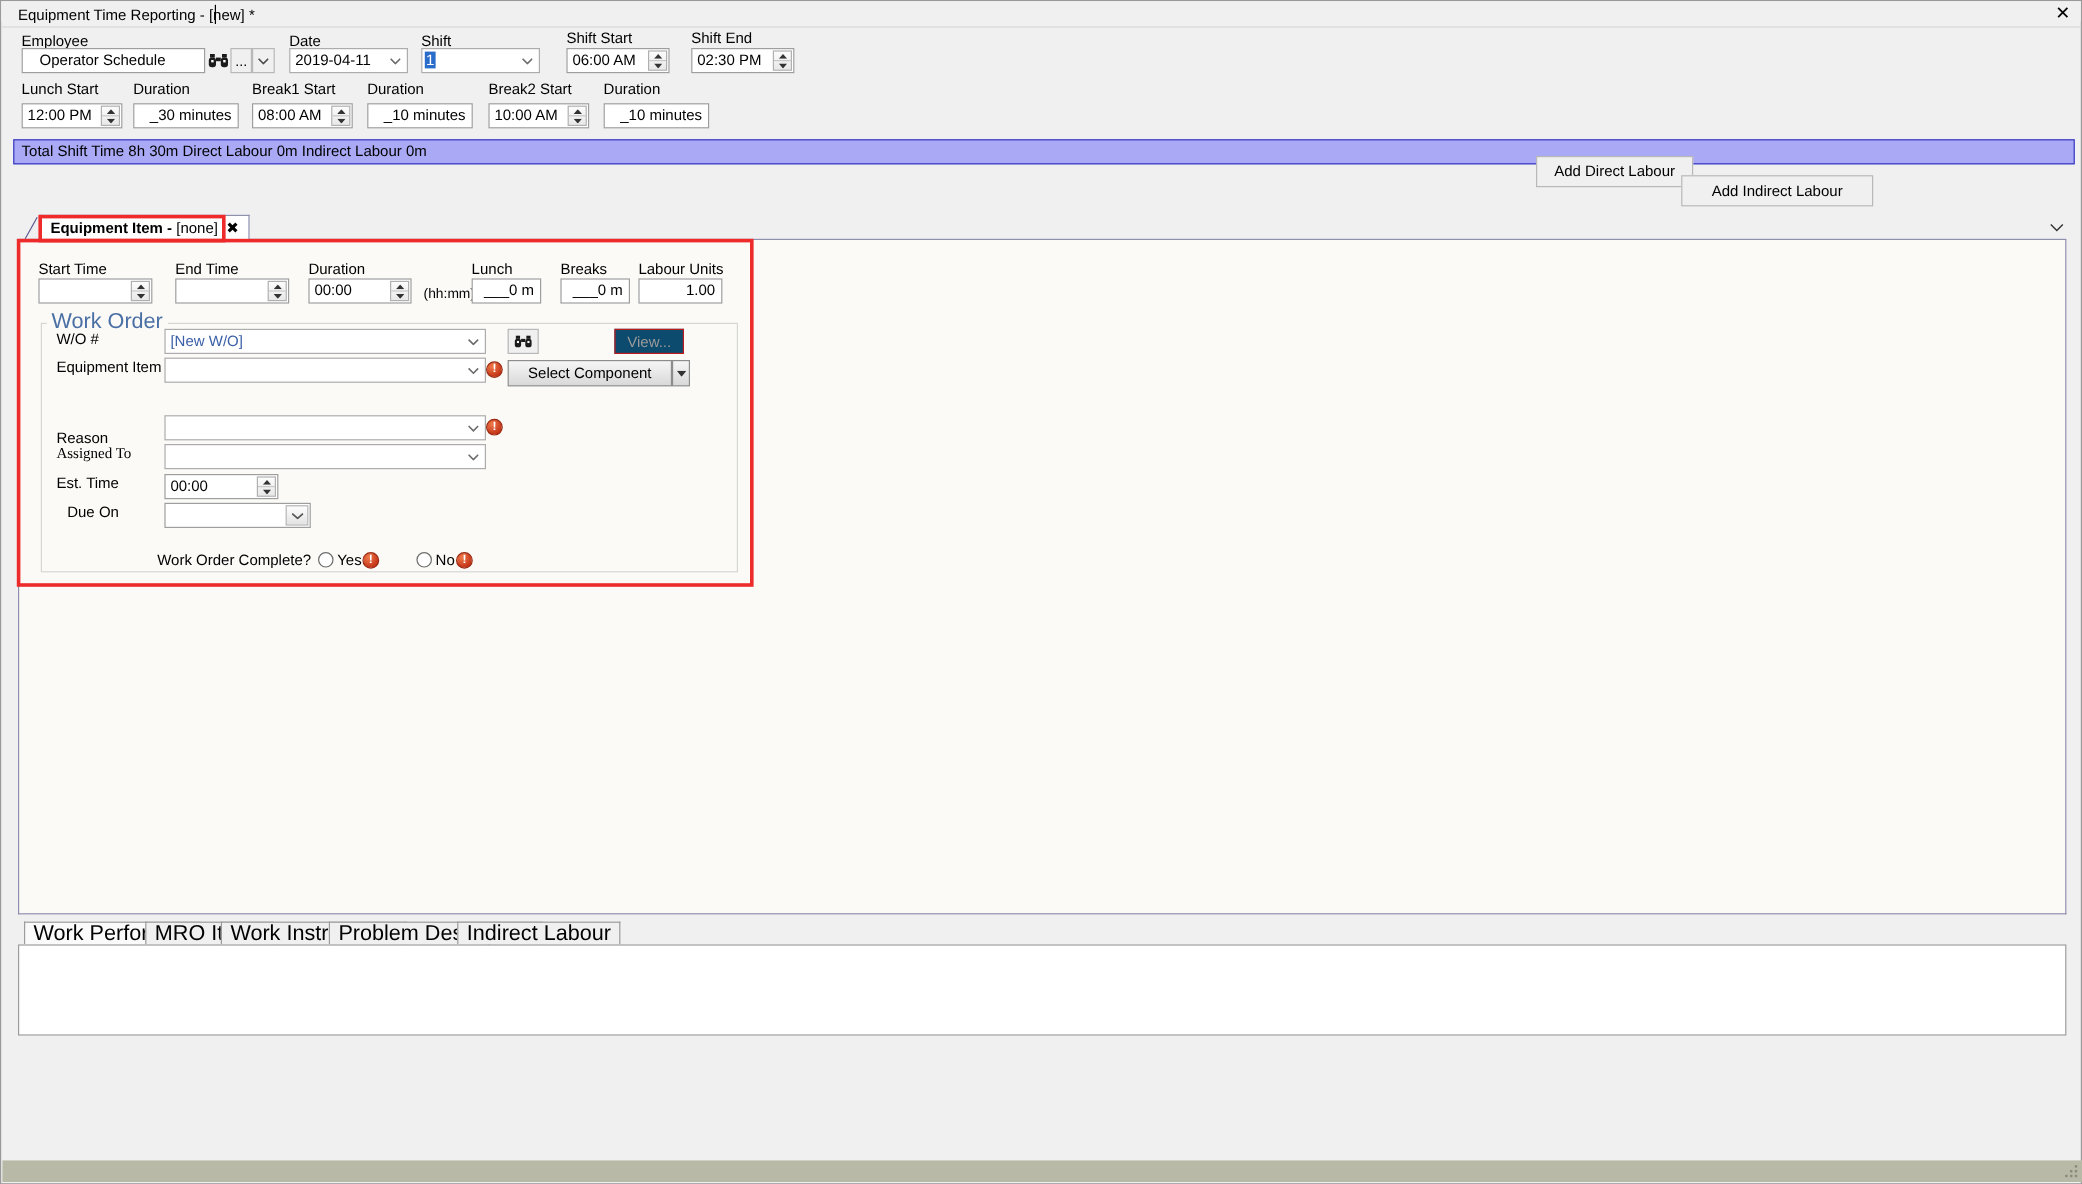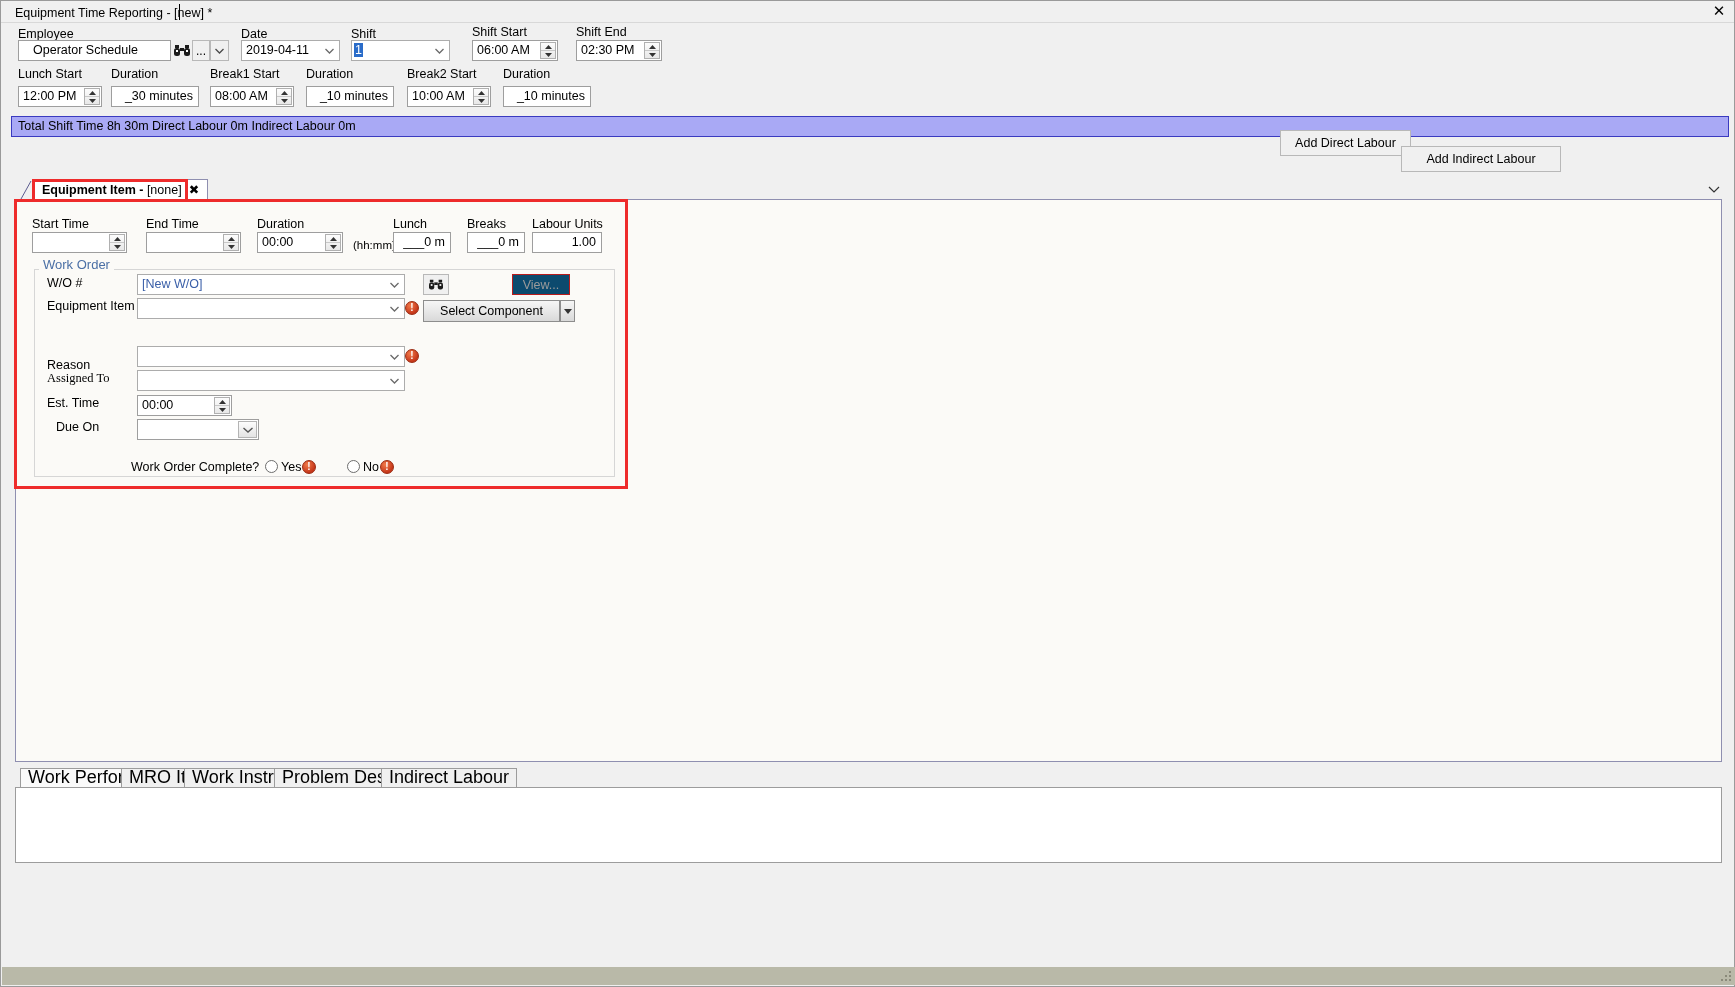--- a/index.html
+++ b/index.html
@@ -151,21 +151,21 @@
     pointer-events:none;
   }
 
   
   .groupbox{
     position:absolute;box-sizing:border-box;
     border:1px solid #d6d6d6;border-top:1px solid #d6d6d6;
   }
   .groupbox-label{
     position:absolute;background:#fbfaf7;padding:0 4px;
-    font-size:13px;color:#4a6fa5;white-space:nowrap;
+    font-size:18px;color:#4a6fa5;white-space:nowrap;
   }
 
   
   .err{
     position:absolute;width:14px;height:14px;border-radius:50%;
     background:radial-gradient(circle at 35% 30%,#f07a4a,#c6371a 70%);
     border:1px solid #9a2a11;
     box-sizing:border-box;
   }
   .err::after{

